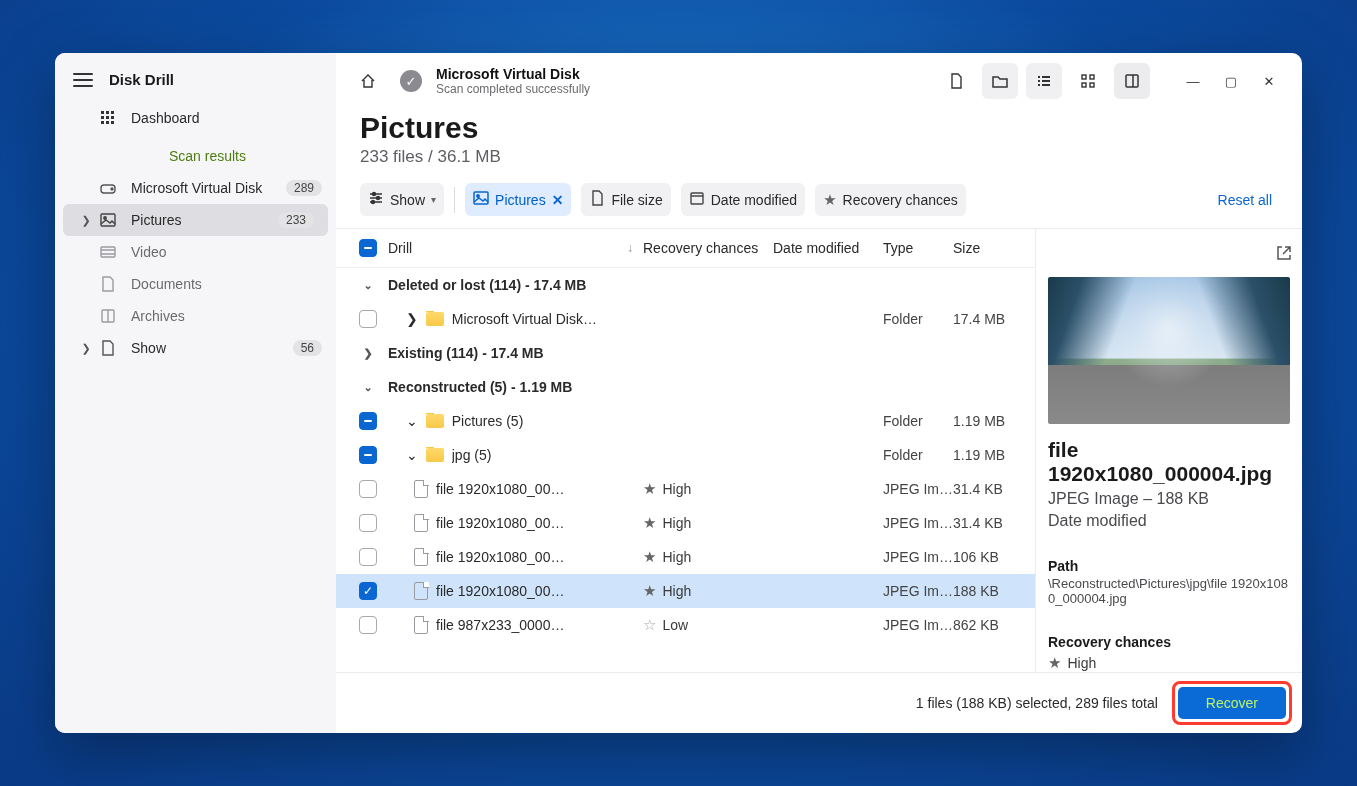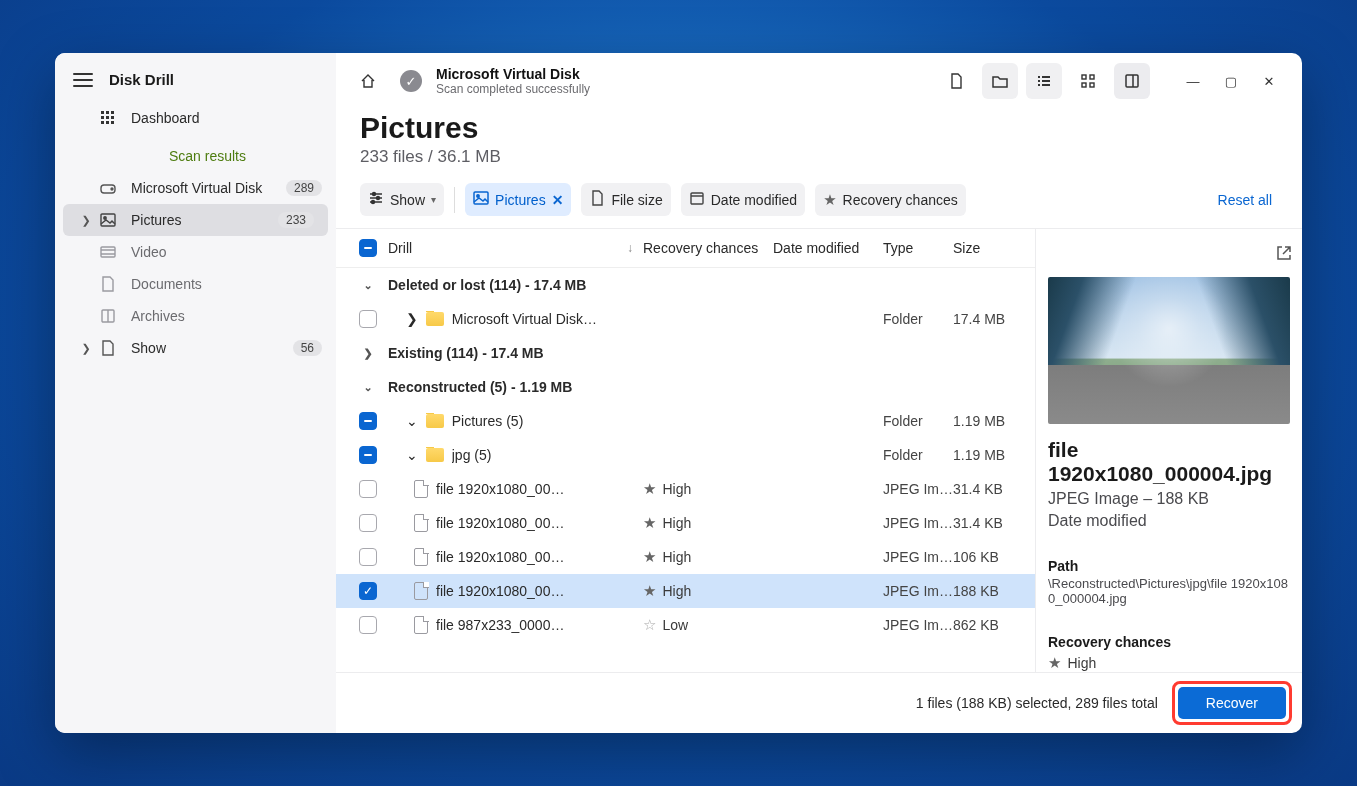--- a/index.html
+++ b/index.html
@@ -115,21 +115,21 @@
 .d-sub { font-size: 16px; color: #4a4a4e; margin-top: 4px; }
 .d-section { margin-top: 16px; }
 .d-label { font-size: 14px; font-weight: 600; color: #1a1a1a; margin-top: 12px; }
 .d-val { font-size: 13px; color: #4a4a4e; margin-top: 2px; word-break: break-all; }
 .d-rc { display: flex; align-items: center; gap: 6px; margin-top: 4px; color: #3a3a3a; font-size: 14px; }
 
 
 .footer { display: flex; align-items: center; justify-content: flex-end; gap: 14px; padding: 8px 10px; border-top: 1px solid #ececee; }
 .status-text { font-size: 14px; color: #2a2a2a; }
 .recover-wrap { border: 3px solid #ff3b30; border-radius: 8px; padding: 3px; }
-.recover-btn { background: #0b6bd6; color: #ffffff; border: none; border-radius: 5px; padding: 8px 28px; font-size: 14px; cursor: pointer; }
+.recover-btn { background: #0b6bd6; color: #bef264; border: none; border-radius: 5px; padding: 8px 28px; font-size: 14px; cursor: pointer; }
 
 svg { width: 16px; height: 16px; }
 </style>
 </head>
 <body>
 
 <div class="window">
 
   <div class="sidebar">
     <div class="app-header">

